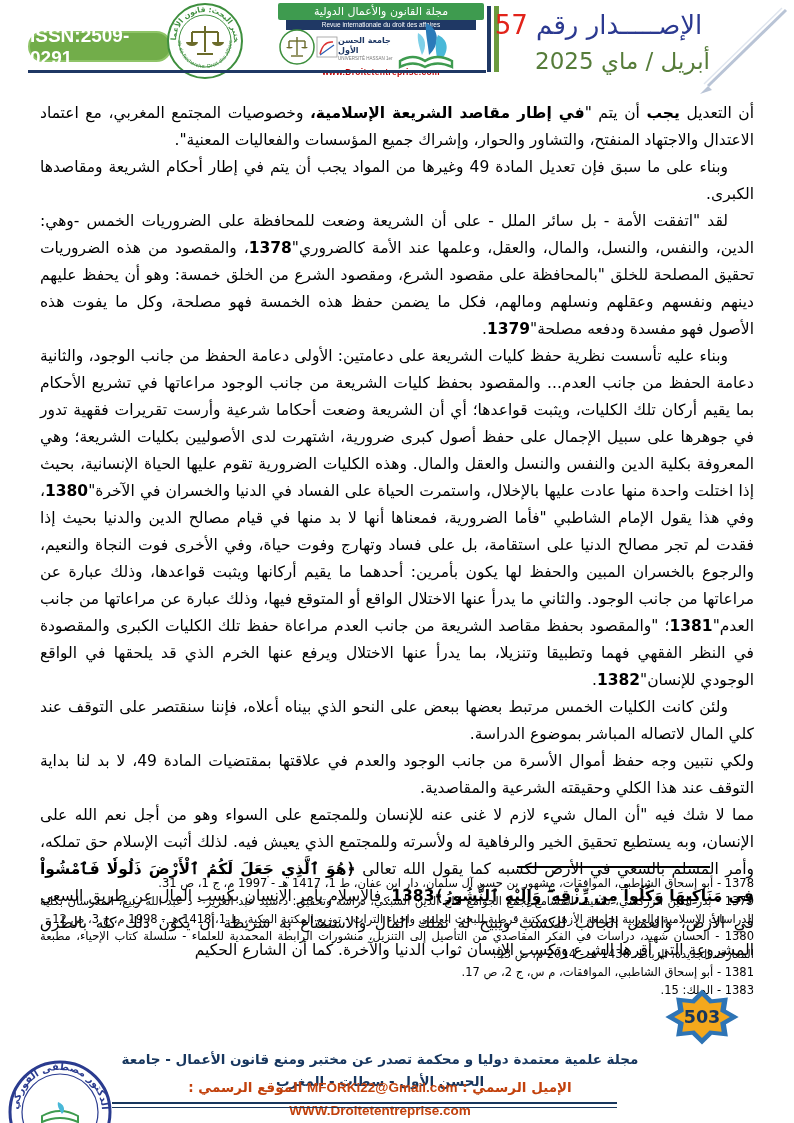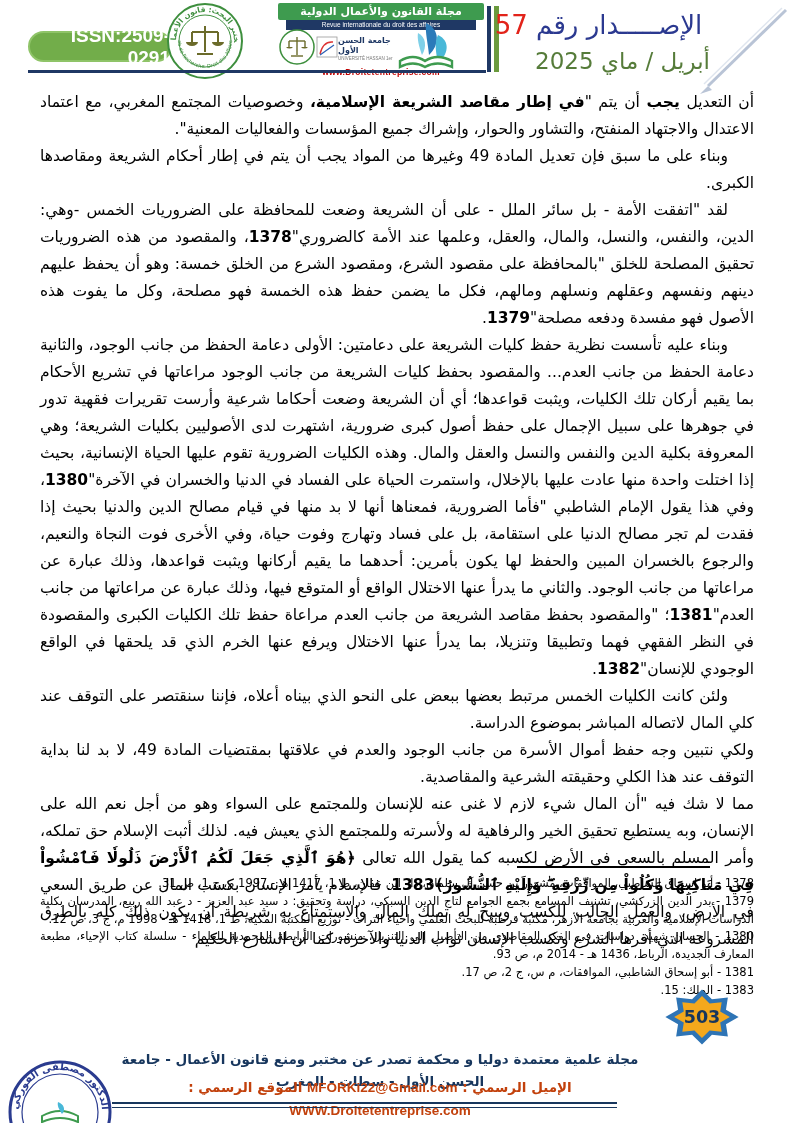--- a/index.html
+++ b/index.html
@@ -8,29 +8,29 @@
     width:794px; height:1123px; position:relative; margin:0 auto;
     background:#ffffff; overflow:hidden;
     font-family:"DejaVu Sans", sans-serif;
   }
 
   
   .issn-pill{
     position:absolute; left:28px; top:31px; width:144px; height:31px;
     background:#72ad4a; border:2px solid #8fc468; border-radius:18px;
     color:#fff; font-family:"Liberation Sans",sans-serif;
-    font-weight:bold; font-size:19px; display:flex; align-items:center; justify-content:center;text-align:right;
+    font-weight:bold; font-size:19px; display:flex; align-items:center; justify-content:center;
   }
   .lab-seal{ position:absolute; left:166px; top:2px; width:78px; height:78px; }
   .journal-logo{
     position:absolute; left:278px; top:3px; width:206px; height:74px;
   }
   .jl-banner{
     background:#3e9b4f; color:#fff; text-align:center;
-    font-size:11px; font-weight:bold; line-height:17px; height:17px;
+    font-size:11px; font-weight:normal; line-height:17px; height:17px;
     border-radius:2px;
   }
   .jl-strip{
     background:#1f3864; color:#fff; text-align:center;
     font-size:6.5px; line-height:10px; height:10px; width:92%; margin:0 auto;
     font-family:"Liberation Sans",sans-serif;
   }
   .jl-mid{ display:flex; align-items:center; height:37px; }
   .jl-univ{ width:58px; }
   .jl-univ .ar{ color:#1f3864; font-size:8px; font-weight:bold; line-height:10px; }
@@ -48,21 +48,21 @@
   }
   .issue-line .num{ color:#e2231a; }
   .date-line{
     position:absolute; left:505px; top:45px; width:235px; text-align:center;
     direction:rtl; font-weight:normal; font-size:23px; color:#567c3a; line-height:32px;
   }
   .pen-wrap{ position:absolute; left:690px; top:6px; width:100px; height:88px; }
 
   
   .article-body{
-    position:absolute; top:89px; right:40px; left:40px;
+    position:absolute; top:100px; right:40px; left:40px;
     direction:rtl; text-align:justify;
     font-size:15.5px; line-height:27px; color:#000;
   }
   .para{ margin:0; }
   .para.indent{ text-indent:26px; }
   .b{ font-weight:bold; }
 
   
   .footnotes{ position:absolute; top:866px; right:40px; left:40px; direction:rtl; }
   .fn-sep{ width:193px; height:2px; background:#000; margin-right:44px; margin-bottom:7px; }

